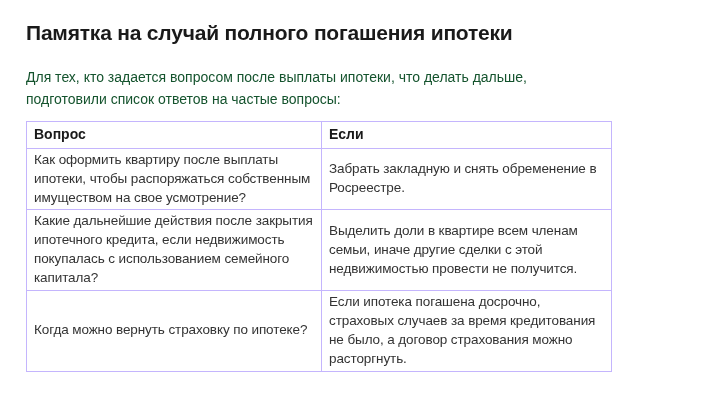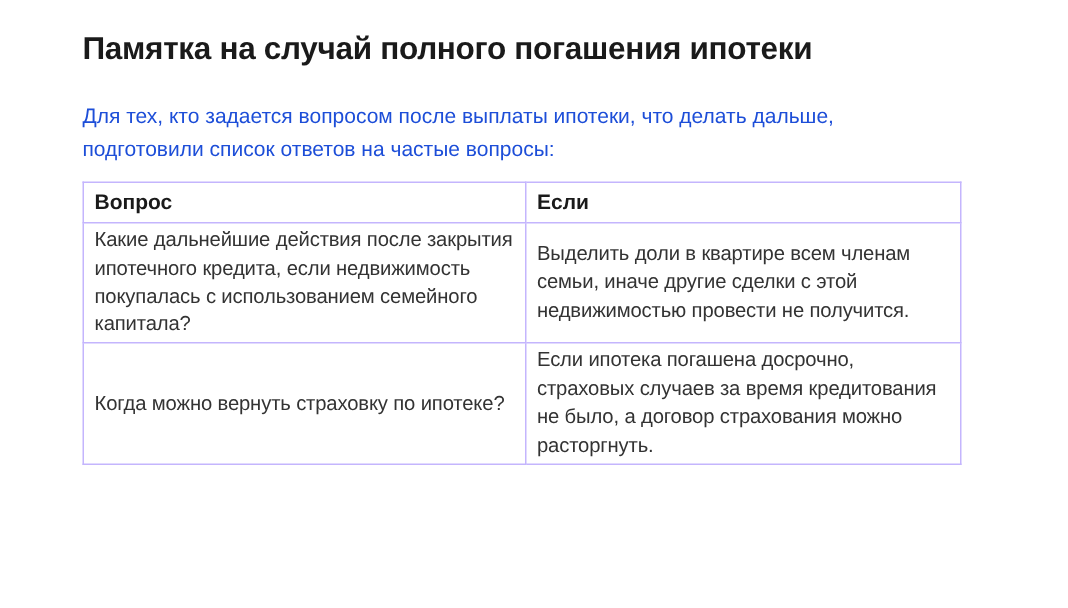--- a/index.html
+++ b/index.html
@@ -5,35 +5,35 @@
   html, body {
     margin: 0;
     padding: 0;
     background: #ffffff;
     font-family: "Liberation Sans", "DejaVu Sans", sans-serif;
   }
   .page {
     width: 684px;
     height: 405px;
     box-sizing: border-box;
-    padding: 20px 0 0 55px;
+    padding: 20px 0 0 26px;
     overflow: hidden;
     background: #ffffff;
   }
   .title {
     font-size: 21px;
     font-weight: 700;
     color: #1a1a1a;
     letter-spacing: -0.2px;
     margin: 0 0 21px 0;
     line-height: 1.2;
   }
   .intro {
     font-size: 14px;
-    color: #1d4ed8;
+    color: #14532d;
     line-height: 22px;
     max-width: 560px;
     margin: 0 0 11px 0;
   }
   table.qa {
     border-collapse: collapse;
     table-layout: fixed;
     width: 585px;
     font-size: 13.5px;
     color: #333333;
@@ -71,20 +71,24 @@
       <col class="a-col">
     </colgroup>
     <thead>
       <tr>
         <th>Вопрос</th>
         <th>Если</th>
       </tr>
     </thead>
     <tbody>
       <tr>
+        <td>Как оформить квартиру после выплаты ипотеки, чтобы распоряжаться собственным имуществом на свое усмотрение?</td>
+        <td>Забрать закладную и снять обременение в Росреестре.</td>
+      </tr>
+      <tr>
         <td>Какие дальнейшие действия после закрытия ипотечного кредита, если недвижимость покупалась с использованием семейного капитала?</td>
         <td>Выделить доли в квартире всем членам семьи, иначе другие сделки с этой недвижимостью провести не получится.</td>
       </tr>
       <tr>
         <td>Когда можно вернуть страховку по ипотеке?</td>
         <td>Если ипотека погашена досрочно, страховых случаев за время кредитования не было, а договор страхования можно расторгнуть.</td>
       </tr>
     </tbody>
   </table>
 </div>

